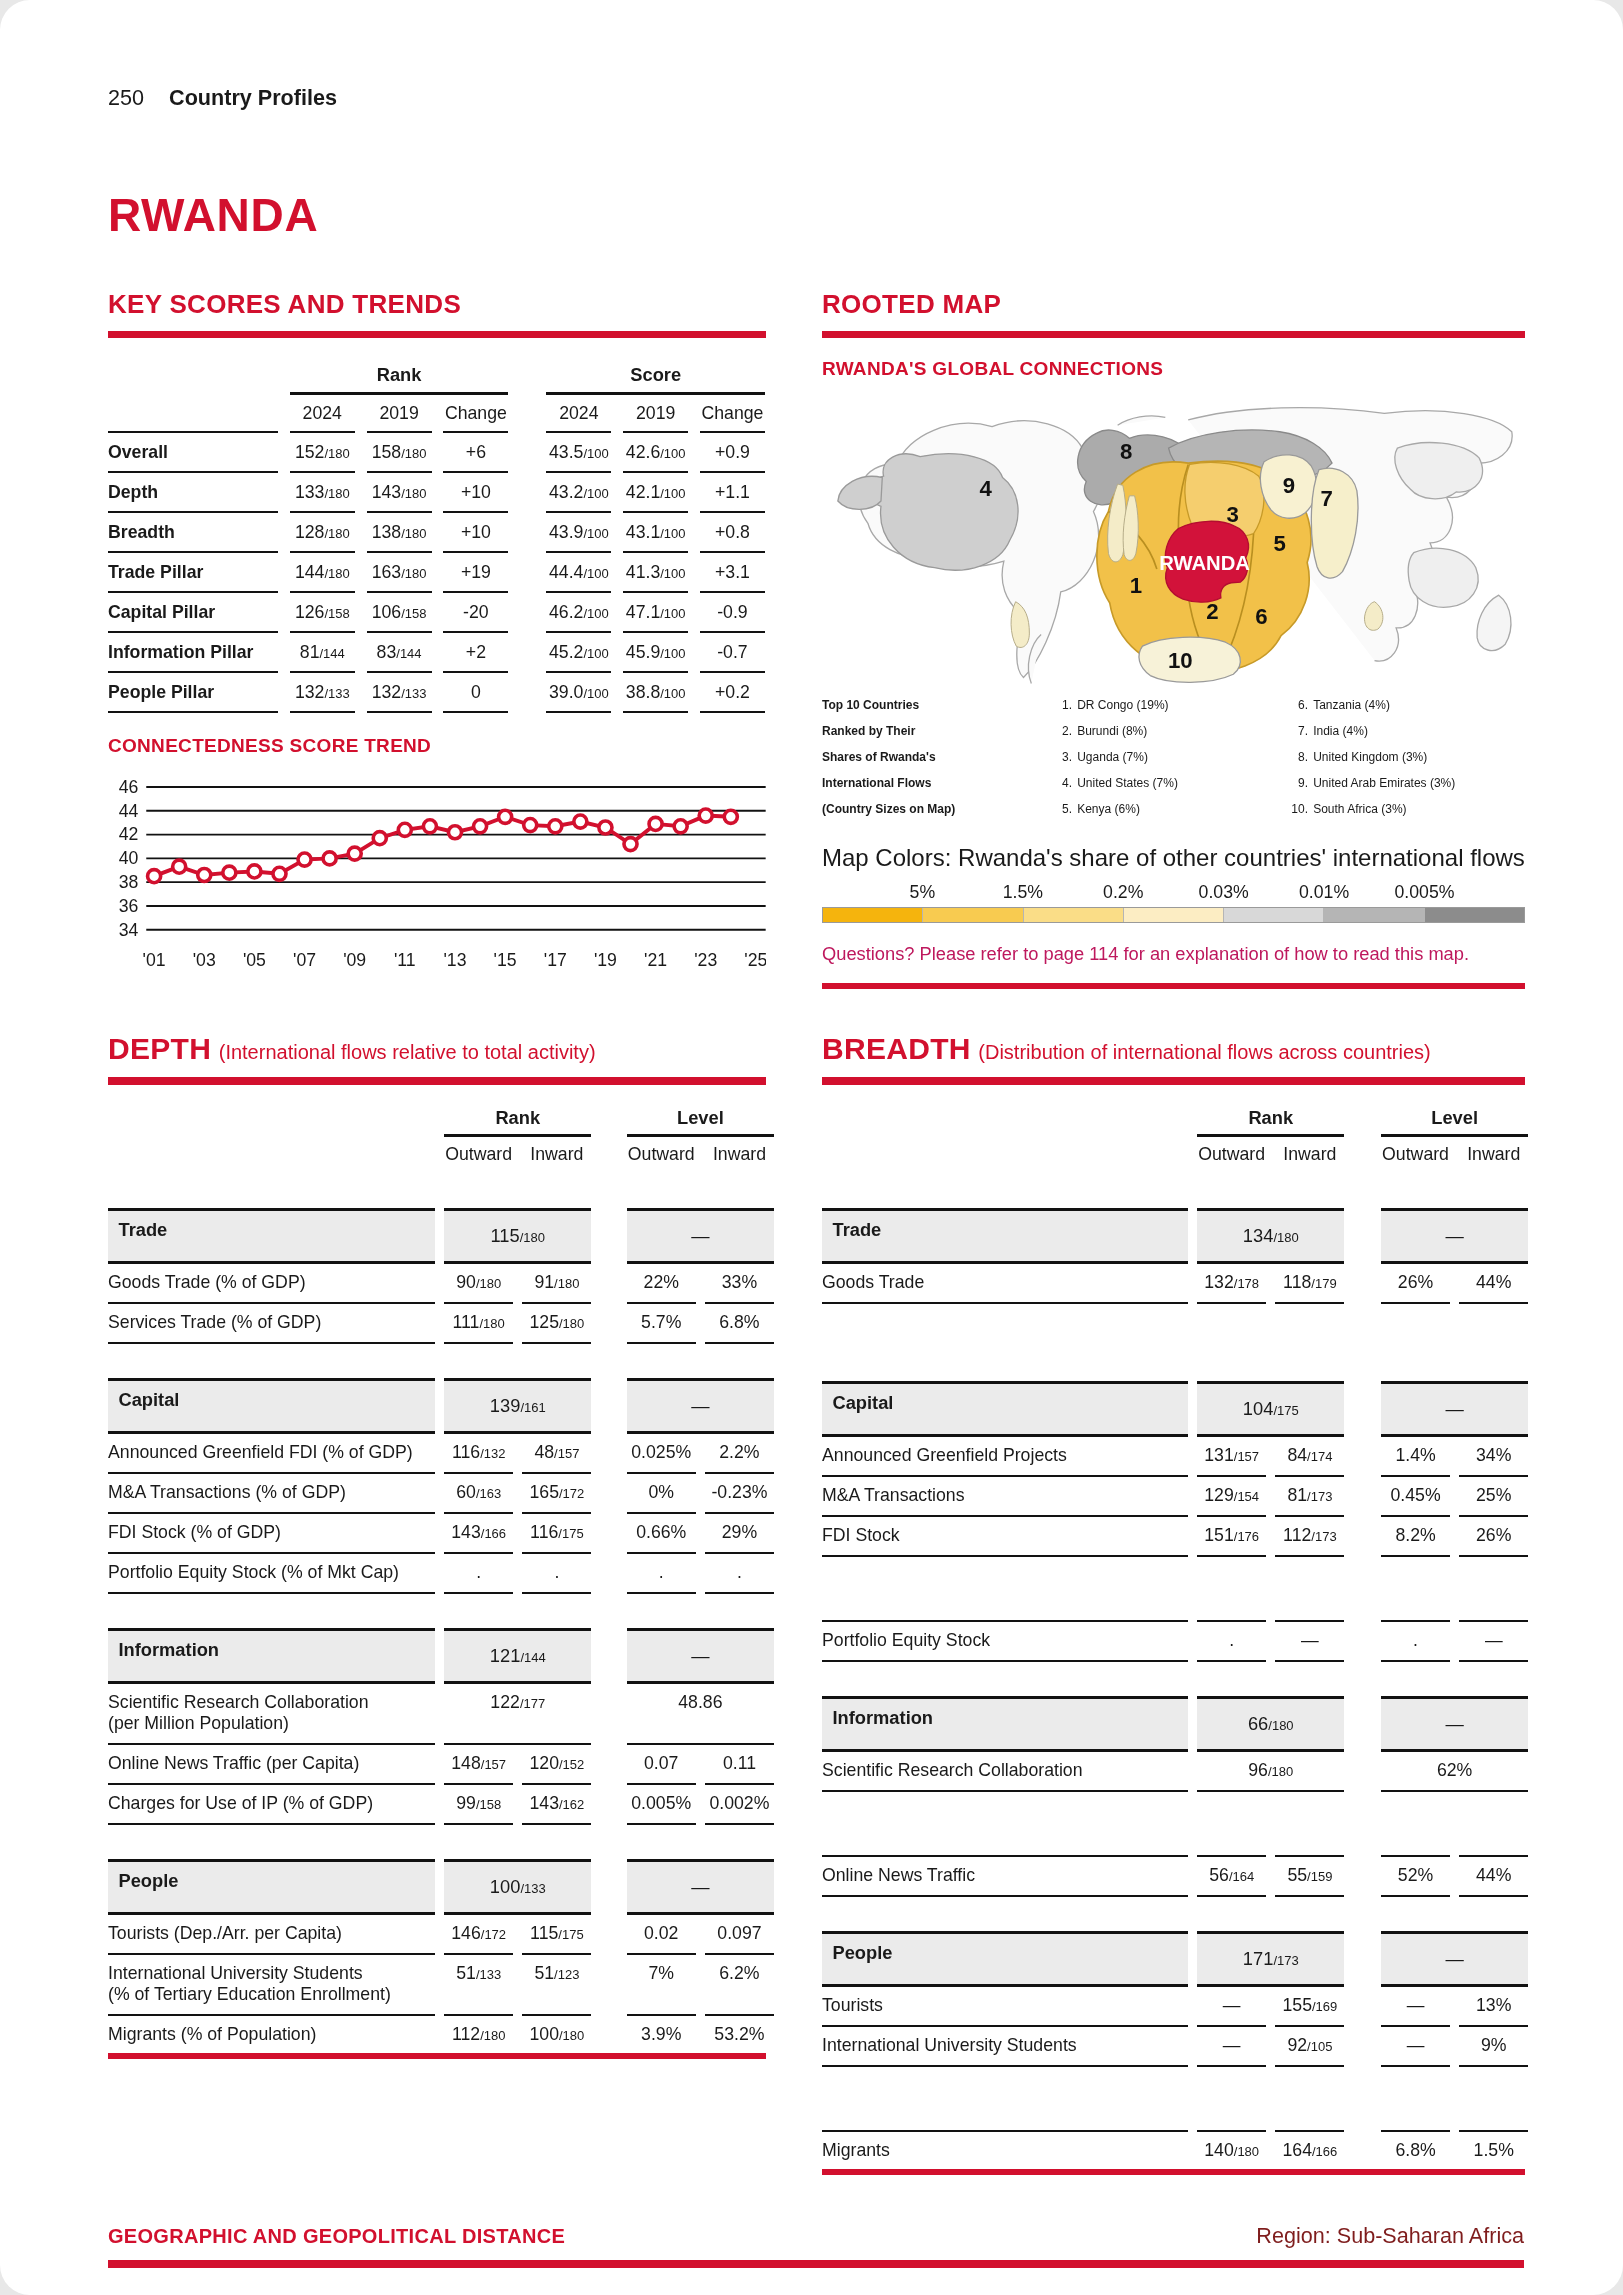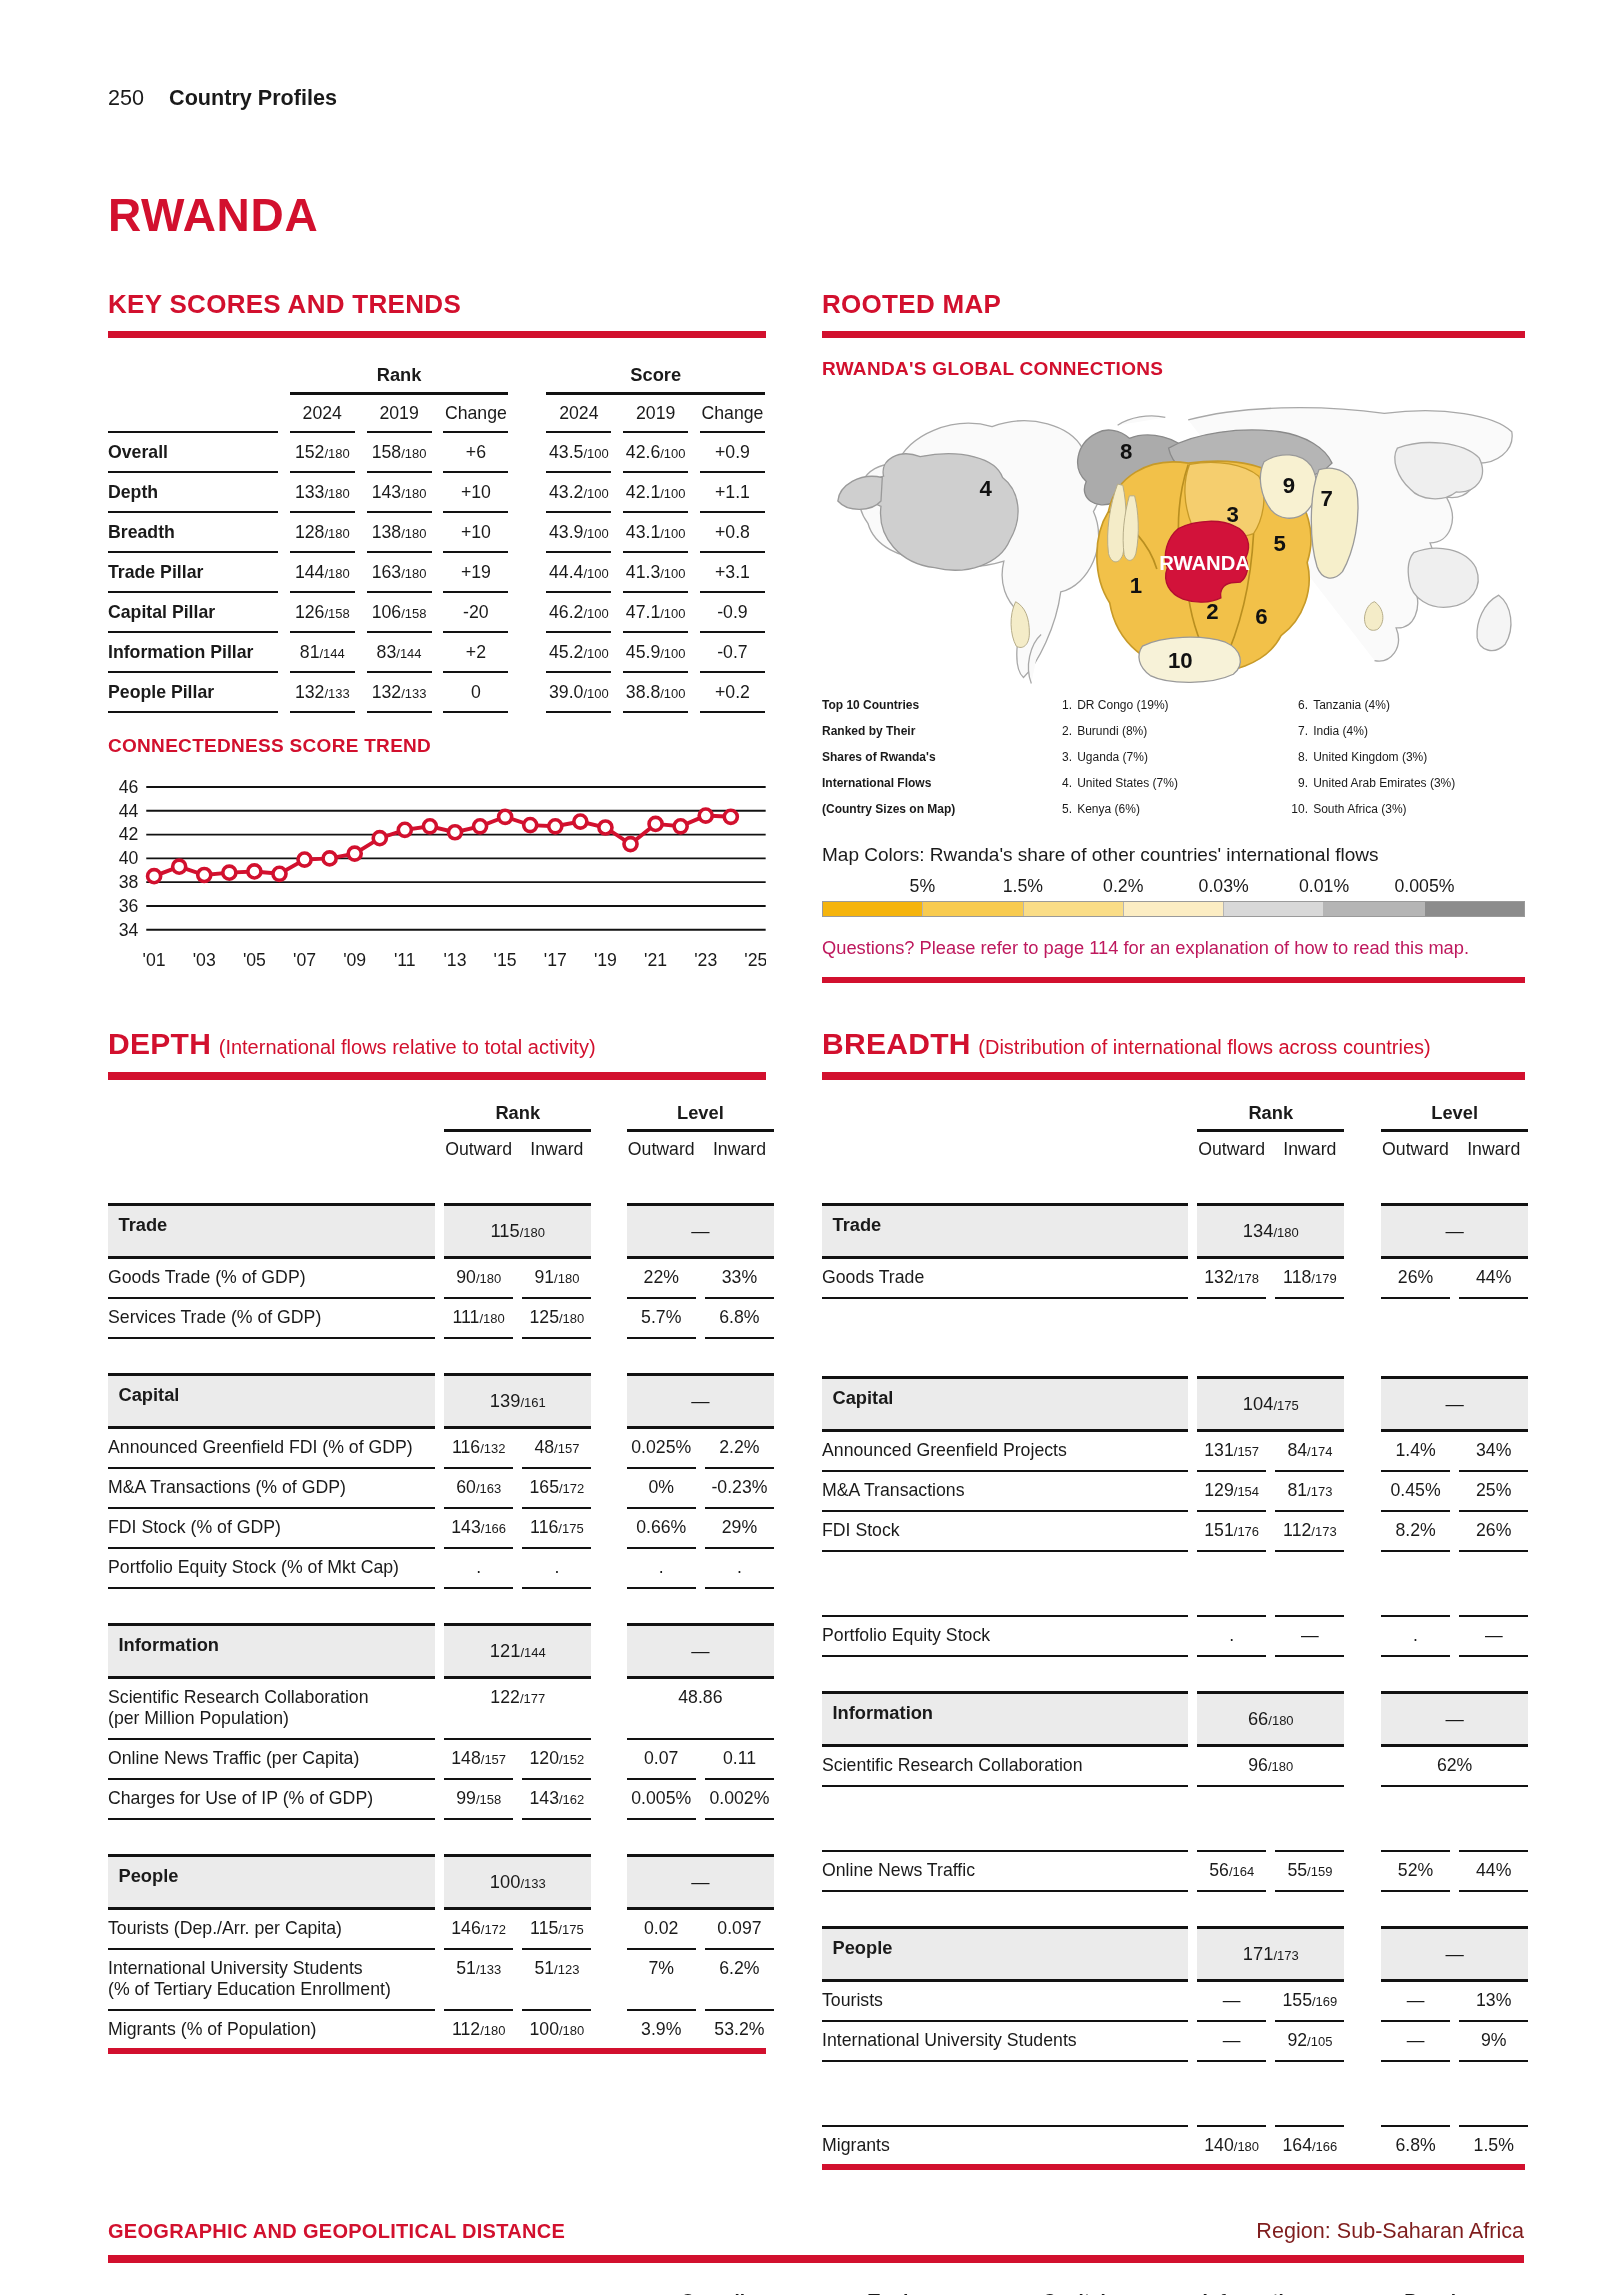--- a/index.html
+++ b/index.html
@@ -1,19 +1,19 @@
 <!DOCTYPE html>
 <html style="font-size:10.5px"><head>
 <meta charset="utf-8">
 <style>
   html,body{margin:0;padding:0;background:#e8e8e8;}
   .page{
     width:1623px;height:2295px;background:#ffffff;position:relative;
     font-family:"Liberation Sans",sans-serif;color:#1a1a1a;
-    padding:85px 99px 0 108px;box-sizing:border-box;
+    padding:85px 99px 0 108px;box-sizing:border-box;border-radius:30px;
   }
   .red{color:#be185d;}
   
   .page-head{display:flex;align-items:baseline;gap:25px;font-size:21.6px;}
   .page-head .pnum{font-weight:400;}
   .page-head .psec{font-weight:700;}
   .country{font-size:46px;font-weight:700;color:#D2102E;margin:77px 0 0 0;letter-spacing:0.7px;}
   
   .cols{display:grid;grid-template-columns:658px 703px;column-gap:56px;align-items:start;margin-top:47px;}
   .sec-head{font-size:26px;font-weight:700;color:#D2102E;letter-spacing:0.3px;margin:0 0 10.5px 0;}
@@ -54,21 +54,21 @@
   .sec-row .num{padding:14px 0;}
   .db-table{margin-top:17px;}
   .tbl-red-end{height:6.5px;background:#D2102E;margin-top:-1.3px;}
   
   .map-sub{margin-top:19.6px;}
   .map-wrap{margin-top:6.5px;}
   .map-legend{display:grid;grid-template-columns:216px 236px 252px;font-size:12px;line-height:26px;margin-top:2px;}
   .legend-intro div{font-weight:700;}
   .l-item{display:grid;grid-template-columns:34px auto;column-gap:5.2px;}
   .l-item .n{text-align:right;}
-  .map-colors-label{font-size:19px;margin:22px 0 0 0;}
+  .map-colors-label{font-size:24px;margin:22px 0 0 0;}
   .scale{position:relative;margin-top:9.2px;}
   .scale-labels{position:relative;height:25px;font-size:17.7px;}
   .scale-labels span{position:absolute;transform:translateX(-50%);}
   .scale-bar{display:flex;height:14.4px;border:1.3px solid #9a9a9a;}
   .scale-bar div{flex:1;border-right:1.3px solid #b5b5b5;}
   .scale-bar div:last-child{border-right:none;}
   .questions{font-size:18.3px;margin:19.6px 0 0 0;font-weight:400;}
   .map-end-rule{height:6.5px;background:#D2102E;margin-top:18.3px;}
   
   .distance{margin-top:48px;}

